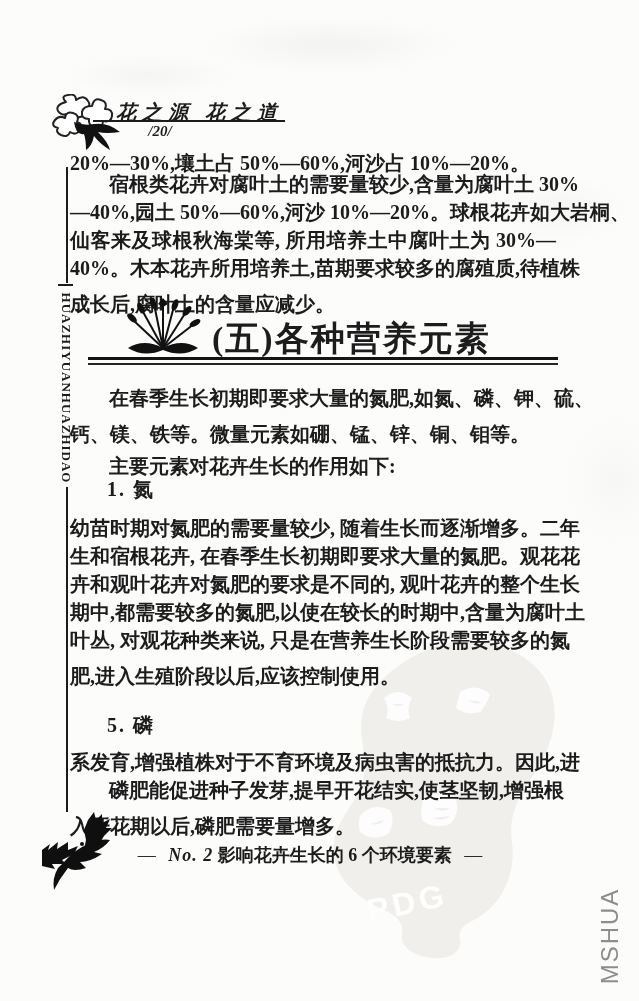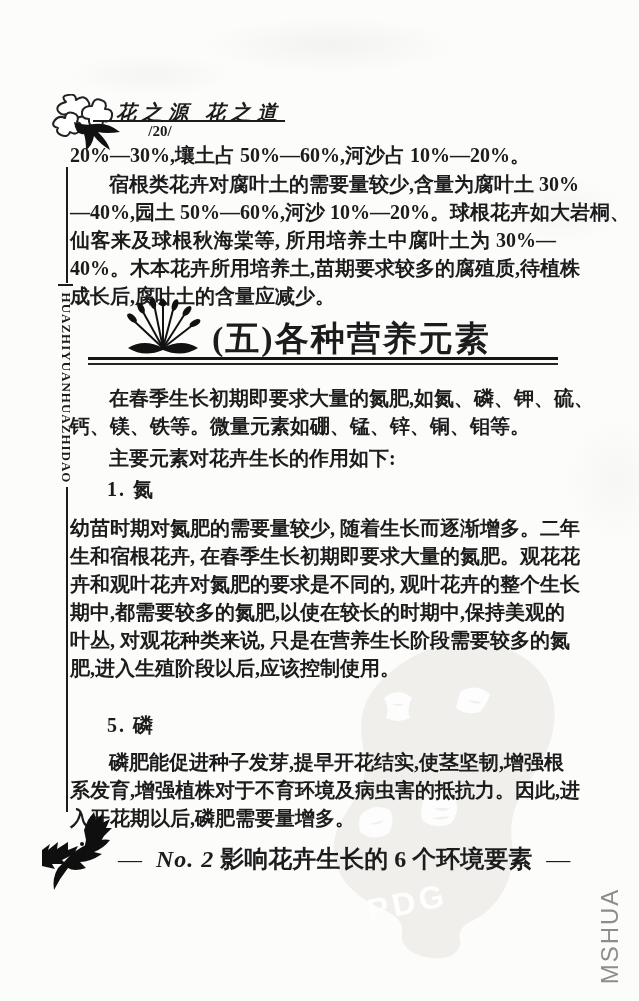--- a/index.html
+++ b/index.html
@@ -18,51 +18,51 @@
       radial-gradient(ellipse 120px 30px at 150px 75px, rgba(160,160,152,.08), transparent 70%),
       radial-gradient(ellipse 90px 50px at 560px 210px, rgba(160,160,152,.07), transparent 70%),
       radial-gradient(ellipse 70px 90px at 615px 480px, rgba(160,160,152,.06), transparent 70%);
   }
   
   .book-title{
     left:116px;top:99px;width:200px;
     font-size:20px;font-weight:700;font-style:italic;letter-spacing:6px;white-space:nowrap;
   }
   .header-rule{left:93px;top:120px;width:192px;height:2px;background:var(--ink,#1c1c1c);}
-  .page-num{left:120px;top:123px;width:80px;text-align:center;font-size:15px;font-weight:600;}
+  .page-num{left:120px;top:123px;width:80px;text-align:center;font-size:15px;font-style:italic;font-weight:600;}
   
   .rail-a{left:66px;top:167px;width:2px;height:116px;background:var(--ink,#1c1c1c);}
   .rail-tick{left:58px;top:284px;width:15px;height:2px;background:var(--ink,#1c1c1c);}
   .vertical-title{
     left:-34px;top:380px;width:200px;height:16px;line-height:16px;text-align:center;
     transform:rotate(90deg);
     font-size:13px;font-weight:700;letter-spacing:1px;white-space:nowrap;
   }
   .rail-b{left:66px;top:487px;width:2px;height:325px;background:var(--ink,#1c1c1c);}
   
   .body-col{left:70px;width:486px;font-size:20px;font-weight:600;}
   .tline{text-align:justify;text-align-last:justify;line-height:28px;height:28px;white-space:nowrap;}
-  .tline-last{text-align-last:left;}
+  .tline-last{text-align-last:left;margin-top:8px;}
   .tline-indent{text-indent:39px;}
   .p1{top:141px;}
   .p2{top:170px;}
   .p3{top:384px;}
   .p4{top:444px;}
   .p5{top:514px;}
   .p6{top:748px;}
   .sub-heading{left:107px;font-size:20px;font-weight:700;letter-spacing:2px;}
   .h-sub1{top:476px;}
   .h-sub2{top:712px;}
   
   .section-icon{left:124px;top:298px;}
   .section-title{left:212px;top:316px;font-size:34px;font-weight:700;letter-spacing:2px;white-space:nowrap;}
   .section-rule{left:88px;top:357px;width:470px;height:3px;border-top:3px solid #151515;border-bottom:2px solid #252525;}
   
   .footer-flower{left:36px;top:810px;}
-  .footer-line{left:110px;top:843px;width:400px;text-align:center;font-size:24px;font-weight:700;white-space:nowrap;}
+  .footer-line{left:110px;top:843px;width:400px;text-align:center;font-size:18px;font-weight:700;white-space:nowrap;}
   .footer-line .no{font-style:italic;font-weight:700;letter-spacing:1px;}
   .footer-line .dash{font-weight:400;margin:0 8px;}
   
   .stamp{left:312px;top:640px;pointer-events:none;}
   .mshua{
     left:552px;top:922px;width:116px;height:28px;line-height:28px;text-align:center;
     transform:rotate(-90deg);
     font-family:"Liberation Sans","DejaVu Sans",sans-serif;
     font-size:24px;letter-spacing:2px;color:var(--corner-watermark,#8d8d8d);white-space:nowrap;
   }
@@ -143,29 +143,29 @@
   </div>
 <div class="abs body-col p4">
     <div class="tline tline-last tline-indent">主要元素对花卉生长的作用如下:</div>
   </div>
 
 <div class="abs sub-heading h-sub1">1. 氮</div>
 <div class="abs body-col p5">
     <div class="tline">幼苗时期对氮肥的需要量较少, 随着生长而逐渐增多。二年</div>
     <div class="tline">生和宿根花卉, 在春季生长初期即要求大量的氮肥。观花花</div>
     <div class="tline">卉和观叶花卉对氮肥的要求是不同的, 观叶花卉的整个生长</div>
-    <div class="tline">期中,都需要较多的氮肥,以使在较长的时期中,保持美观的</div>
+    <div class="tline">期中,都需要较多的氮肥,以使在较长的时期中,含量为腐叶土</div>
     <div class="tline">叶丛, 对观花种类来说, 只是在营养生长阶段需要较多的氮</div>
     <div class="tline tline-last">肥,进入生殖阶段以后,应该控制使用。</div>
   </div>
 
 <div class="abs sub-heading h-sub2">5. 磷</div>
 <div class="abs body-col p6">
+    <div class="tline">系发育,增强植株对于不育环境及病虫害的抵抗力。因此,进</div>
     <div class="tline tline-indent">磷肥能促进种子发芽,提早开花结实,使茎坚韧,增强根</div>
-    <div class="tline">系发育,增强植株对于不育环境及病虫害的抵抗力。因此,进</div>
     <div class="tline tline-last">入开花期以后,磷肥需要量增多。</div>
   </div>
 
 <svg class="abs footer-flower" width="90" height="82" viewBox="0 0 90 82">
   <g fill="#0f0f0f">
     <path d="M6,40 l8,-6 l-2,6 l10,-8 l-1,7 l11,-7 l0,8 l10,-4 l-4,8 l-12,6 l4,4 l-14,0 l3,5 l-13,-3 Z"></path>
     <path d="M52,10 l6,-8 l2,8 l6,-6 l0,9 l8,-4 l-4,9 l6,0 l-8,8 l-6,10 l-8,6 l-6,-2 l2,-10 l-2,-10 Z"></path>
     <path d="M28,52 q10,-12 24,-18 q14,-6 22,-4 q-6,8 -16,12 l8,2 q-12,8 -22,8 l6,6 q-12,4 -18,0 q-8,10 -14,22 q-2,-12 4,-22 Z"></path>
     <circle cx="46" cy="34" r="2"></circle>
       <circle cx="58" cy="28" r="2"></circle>

